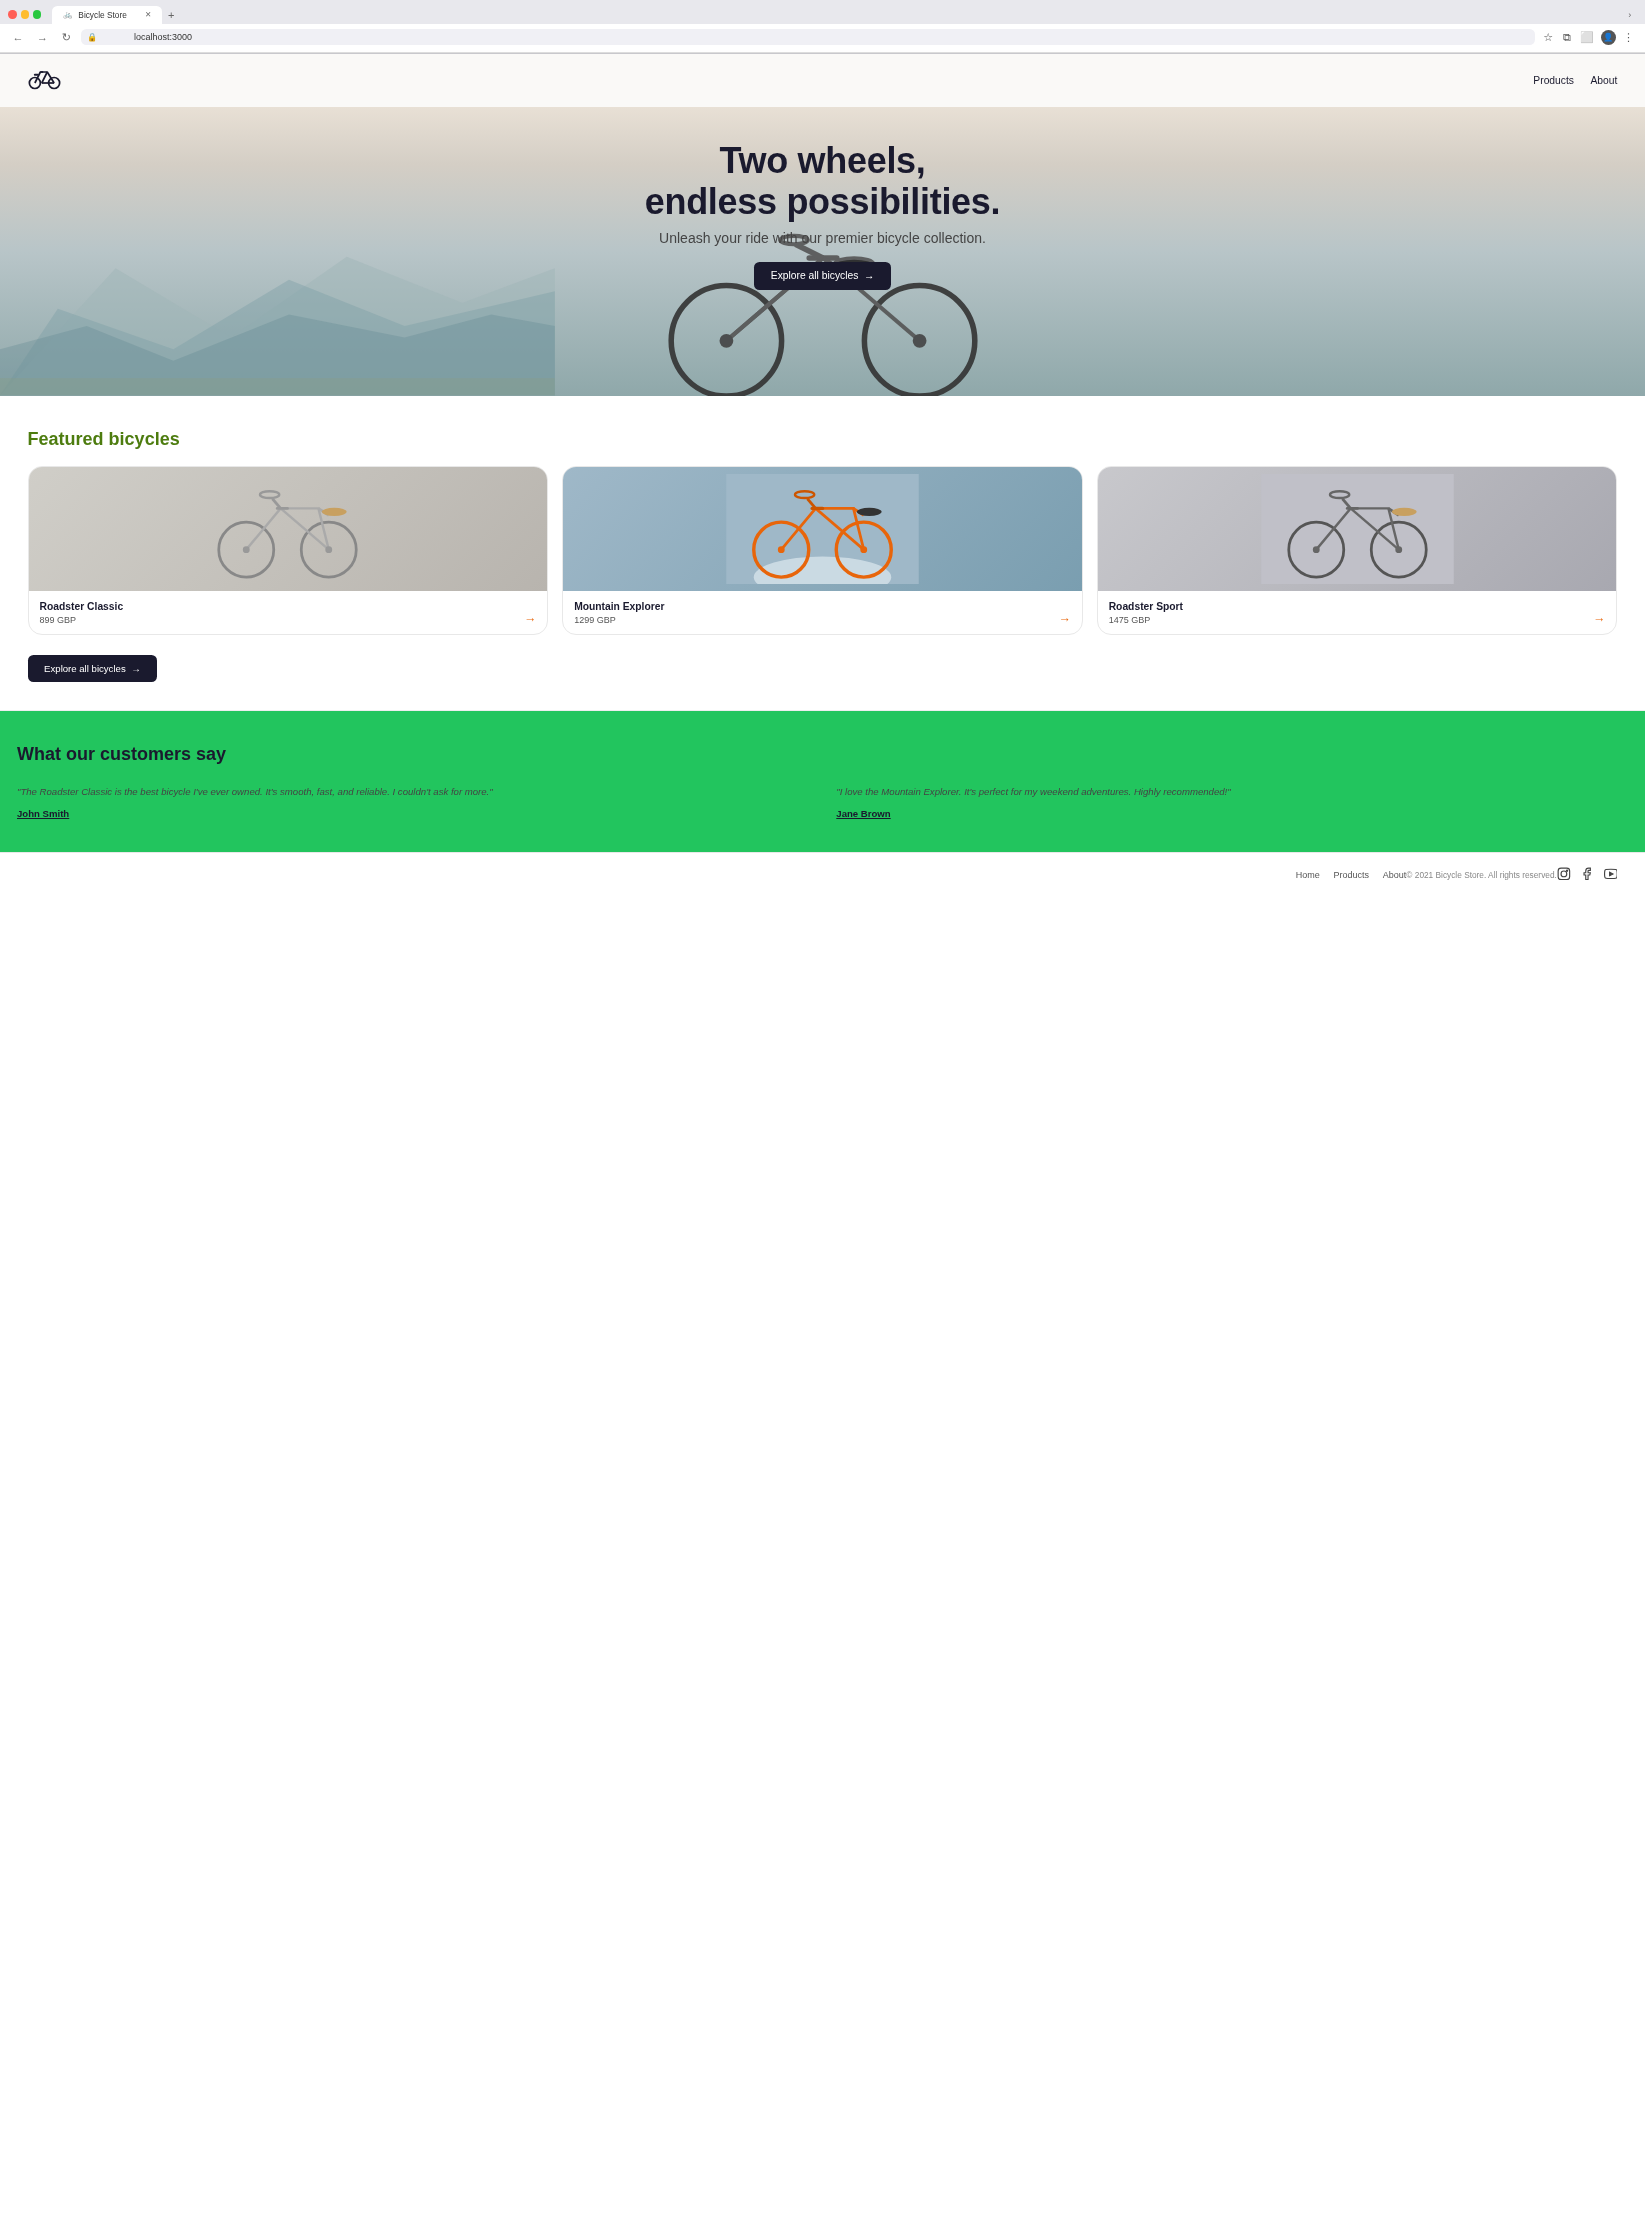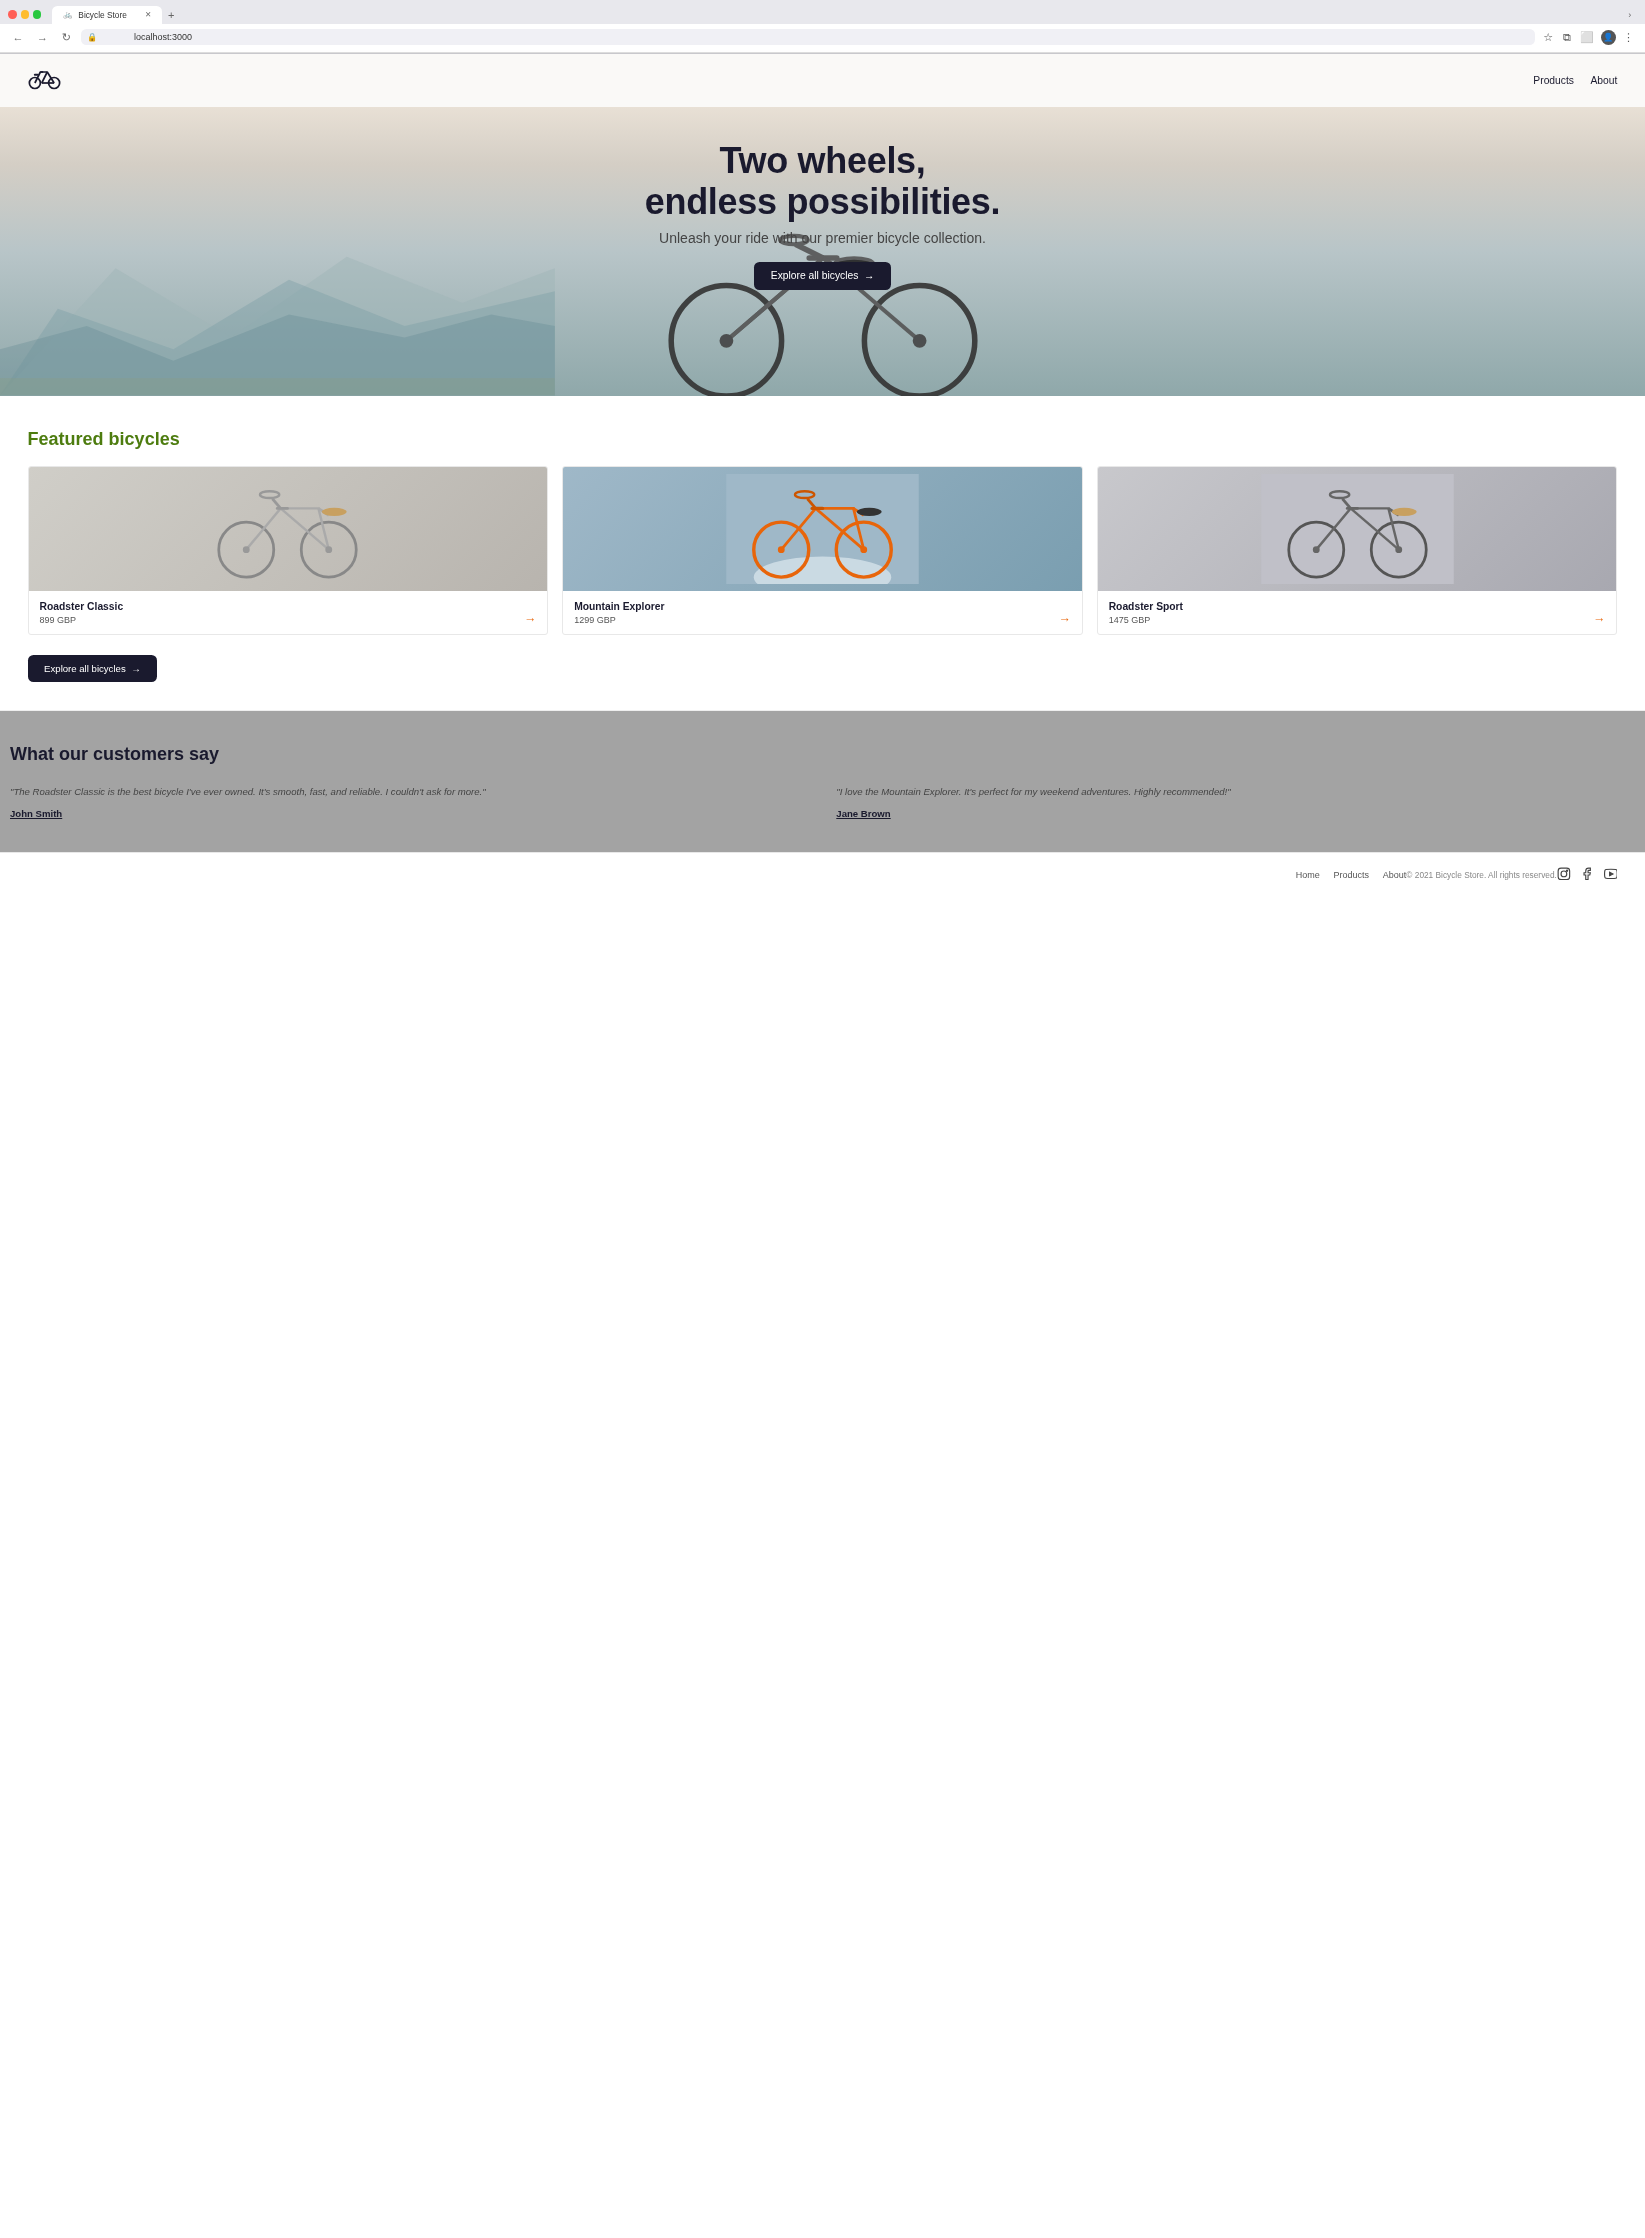--- a/index.html
+++ b/index.html
@@ -180,21 +180,21 @@
       color: #4d7c0f;
       margin-bottom: 16.5px;
     }
     .products-grid {
       display: grid;
       grid-template-columns: repeat(3, 1fr);
       gap: 13.8px;
     }
     .product-card {
       border: 0.7px solid #e8e8e8;
-      border-radius: 3px;
+      border-radius: 14px;
       overflow: hidden;
       cursor: pointer;
       background: #fff;
     }
     .product-image {
       width: 100%;
       height: 124px;
       display: flex;
       align-items: center;
       justify-content: center;
@@ -234,22 +234,22 @@
       border-radius: 5.5px;
       padding: 8.3px 16.5px;
       font-size: 9.6px;
       font-weight: 500;
       cursor: pointer;
       margin-top: 19.3px;
     }
 
     
     .testimonials-section {
-      padding: 33px 10px;
-      background: #a3a3a3;
+      padding: 33px 17px;
+      background: #22c55e;
       border-top: 0.7px solid #eee;
     }
     .testimonials-title {
       font-size: 18px;
       font-weight: 700;
       color: #1a1a2e;
       margin-bottom: 19.3px;
     }
     .testimonials-grid {
       display: grid;

